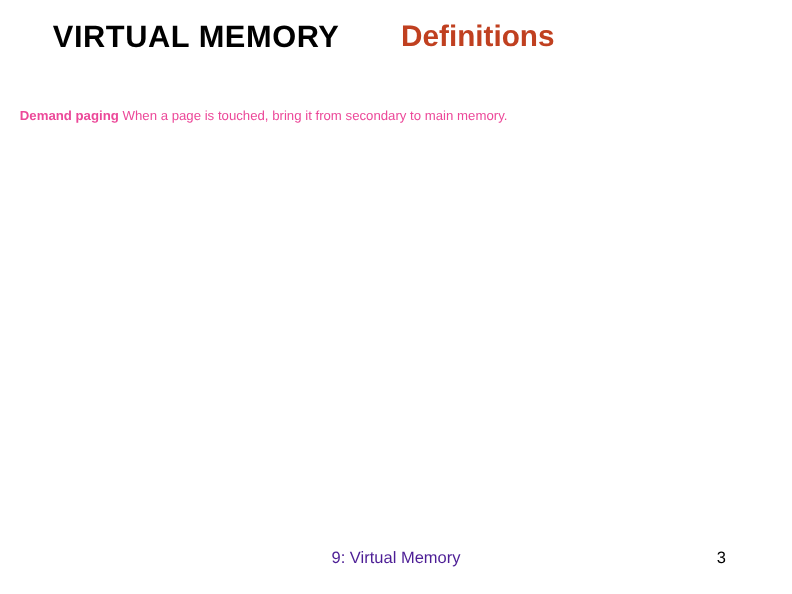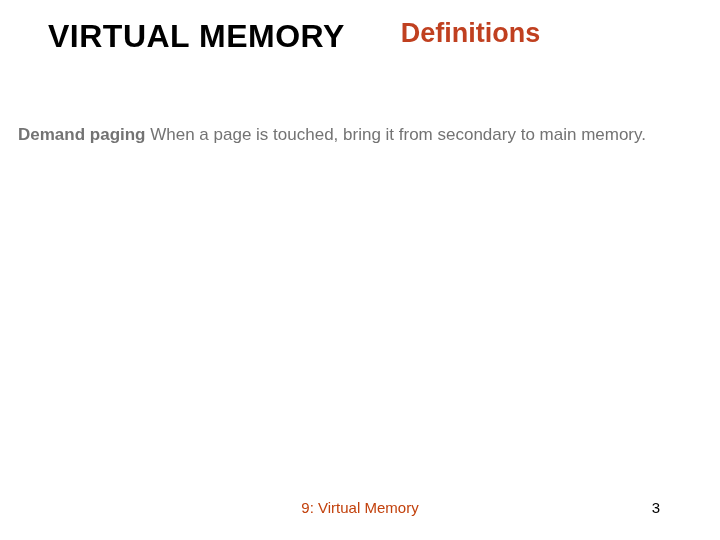--- a/index.html
+++ b/index.html
@@ -14,51 +14,51 @@
       font-family: Arial, Helvetica, sans-serif;
       position: relative;
       overflow: hidden;
     }
     .header {
       display: flex;
       align-items: flex-start;
       padding: 18px 0 0 0;
     }
     .title {
-      font-size: 32px;
+      font-size: 28px;
       font-weight: bold;
       color: #000000;
       margin-left: 48px;
       letter-spacing: 0.5px;
     }
     .subtitle {
       font-size: 27px;
       font-weight: bold;
       color: #c04020;
       margin-left: 56px;
     }
     .body-text {
-      margin-top: 70px;
+      margin-top: 48px;
       margin-left: 18px;
-      font-size: 17px;
-      color: #737373;
+      font-size: 12px;
+      color: #ec4899;
     }
     .body-text .term {
       font-weight: bold;
     }
     .body-text .def {
       font-weight: normal;
     }
     .footer-label {
       position: absolute;
       bottom: 24px;
       left: 50%;
       transform: translateX(-50%);
       font-size: 15px;
-      color: #c2410c;
+      color: #4c1d95;
     }
     .footer-page {
       position: absolute;
       bottom: 24px;
       right: 60px;
       font-size: 15px;
       color: #000000;
     }
   </style>
 </head>

